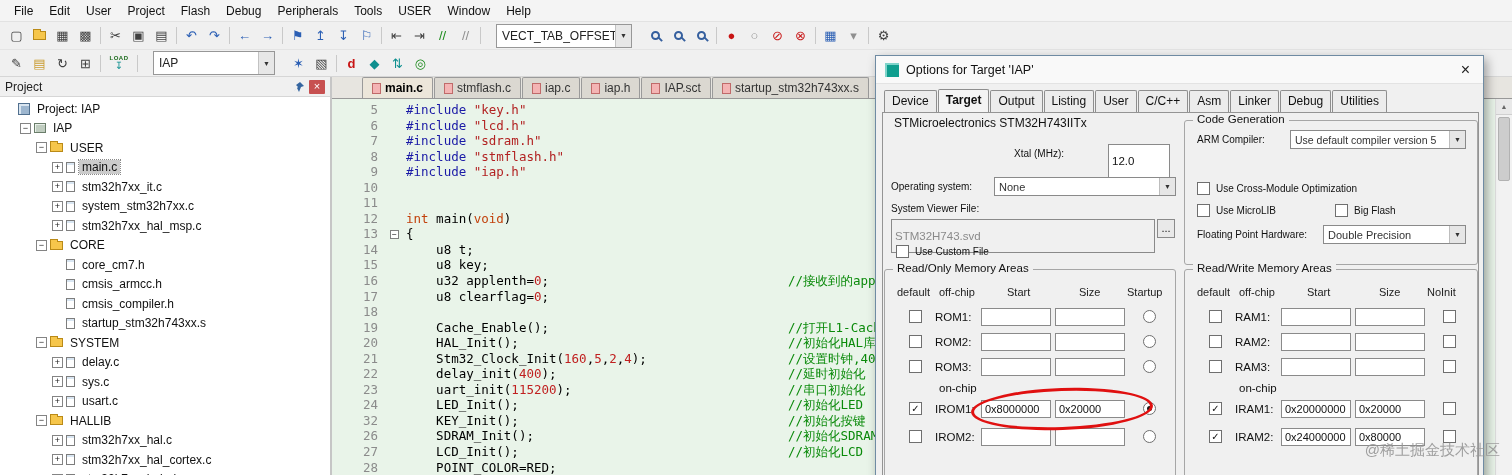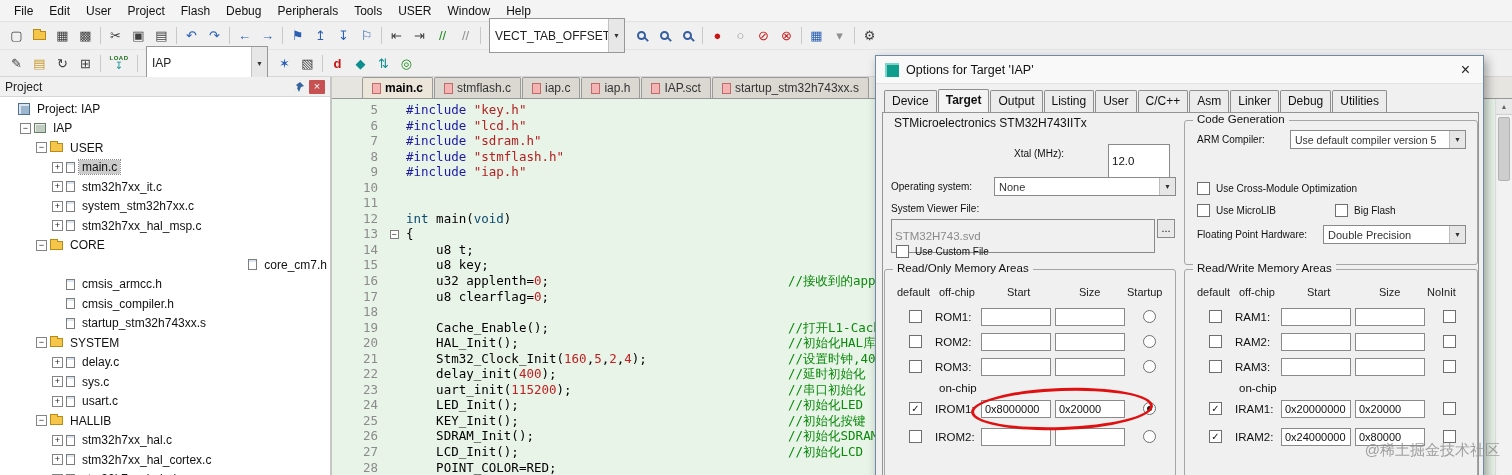--- a/index.html
+++ b/index.html
@@ -16,22 +16,22 @@
   .toolbar{display:flex;align-items:center;padding:0 5px;background:#f0f0f0}
   .tb1{height:28px;border-bottom:1px solid #e4e4e4}
   .tb2{height:27px;border-bottom:1px solid #d6d6d6}
   .tbtn{width:23px;height:22px;display:inline-flex;align-items:center;justify-content:center;border-radius:2px}
   .tbtn.wide{width:30px}
   .glyph{font-size:13px;color:#444;line-height:1}
   .c-blue{color:#2b5fb4}.c-red{color:#c81414}.c-green{color:#1b8a1b}.c-teal{color:#0e8f8f}
   .c-amber{color:#c99a2e}.c-gray{color:#8f8f8f}.c-ink{color:#404040}
   .bold{font-weight:bold}
   .tsep{width:1px;height:17px;background:#c9c9c9;margin:0 3px;flex:0 0 auto}
-  .combo{height:35px;background:#fff;border:1px solid #979797;display:inline-flex;align-items:center;
-    font-size:12px;margin:0 5px;flex:0 0 auto}
+  .combo{height:24px;background:#fff;border:1px solid #979797;display:inline-flex;align-items:center;
+    font-size:12px;margin:0 12px;flex:0 0 auto}
   .combo .ct{flex:1;padding:0 5px;white-space:nowrap;overflow:hidden;color:#222}
   .combo .ca{width:16px;align-self:stretch;background:#e7e7e7;border-left:1px solid #c2c2c2;
     display:inline-flex;align-items:center;justify-content:center;font-size:7px;color:#333}
   .mini-folder{width:13px;height:9px;background:#f6c64b;border:1px solid #ba8a17;position:relative;display:inline-block}
   .mini-folder::before{content:"";position:absolute;top:-3px;left:-1px;width:6px;height:2px;
     background:#f6c64b;border:1px solid #ba8a17;border-bottom:none}
   .mag{width:9px;height:9px;border:2px solid #355f9e;border-radius:50%;position:relative;display:inline-block}
   .mag::after{content:"";position:absolute;width:6px;height:2px;background:#355f9e;
     transform:rotate(45deg);right:-5px;bottom:-2px}
   .load-ico{display:inline-flex;flex-direction:column;align-items:center;line-height:1}
@@ -73,21 +73,21 @@
   .etab.active{background:#ece6da;font-weight:bold;color:#000}
   .ficon{width:9px;height:11px;background:#f4b4b4;border:1px solid #c06a6a;flex:0 0 auto}
   .code{position:absolute;top:22px;left:0;right:17px;bottom:0;
     font-family:"DejaVu Sans Mono",monospace;font-size:12.5px;padding-top:3px}
   .cline{height:15.55px;line-height:15.55px;position:relative;white-space:pre}
   .lnum{display:inline-block;width:58px;text-align:right;padding-right:12px;color:#8b8b8b}
   .foldm{display:inline-block;width:16px}
   .foldbox{display:inline-block;width:9px;height:9px;border:1px solid #808080;background:#fff;
     font-size:8px;line-height:7px;text-align:center;color:#333;vertical-align:middle}
   .ccode{display:inline}
-  .c-dir{color:#1a1aa6}.c-str{color:#b22222}.c-kw{color:#0c4a6e}.c-num{color:#c02020}.c-pl{color:#000}
+  .c-dir{color:#1a1aa6}.c-str{color:#b22222}.c-kw{color:#c2410c}.c-num{color:#c02020}.c-pl{color:#000}
   .ccomment{position:absolute;left:456px;top:0;color:#0a8a0a}
   .vscroll{position:absolute;top:22px;right:0;bottom:0;width:17px;background:#f2f2f2;border-left:1px solid #dcdcdc}
   .sb-arrow{height:16px;display:flex;align-items:center;justify-content:center;font-size:7px;color:#666;
     background:#e9e9e9;border-bottom:1px solid #d0d0d0}
   .sb-thumb{position:absolute;top:18px;left:2px;right:2px;height:64px;background:#cdcdcd;
     border:1px solid #b2b2b2;border-radius:2px}
 
   
   .dialog{position:absolute;left:875px;top:55px;width:609px;height:430px;background:#f0f0f0;
     border:1px solid #6f8ba3;box-shadow:3px 4px 10px rgba(0,0,0,.35);z-index:30;font-size:12px;color:#111}
@@ -342,21 +342,21 @@
           <div class="trow" style="padding-left: 52px;">
             <span class="expander">+</span>
             <span class="tico ico-file"></span>
             <span class="tlabel">stm32h7xx_hal_msp.c</span>
           </div>
           <div class="trow" style="padding-left: 36px;">
             <span class="expander">−</span>
             <span class="tico ico-folder"></span>
             <span class="tlabel">CORE</span>
           </div>
-          <div class="trow" style="padding-left: 52px; justify-content: flex-end;">
+          <div class="trow" style="padding-left: 52px;">
             <span class="exp-spacer"></span>
             <span class="tico ico-file"></span>
             <span class="tlabel">core_cm7.h</span>
           </div>
           <div class="trow" style="padding-left: 52px;">
             <span class="exp-spacer"></span>
             <span class="tico ico-file"></span>
             <span class="tlabel">cmsis_armcc.h</span>
           </div>
           <div class="trow" style="padding-left: 52px;">
@@ -454,21 +454,21 @@
             <div class="cline"><span class="lnum">15</span><span class="foldm"></span><span class="ccode"><span class="c-pl">    u8 key;</span></span></div>
             <div class="cline"><span class="lnum">16</span><span class="foldm"></span><span class="ccode"><span class="c-pl">    u32 applenth=</span><span class="c-num">0</span><span class="c-pl">;</span></span><span class="ccomment">//接收到的app代</span></div>
             <div class="cline"><span class="lnum">17</span><span class="foldm"></span><span class="ccode"><span class="c-pl">    u8 clearflag=</span><span class="c-num">0</span><span class="c-pl">;</span></span></div>
             <div class="cline"><span class="lnum">18</span><span class="foldm"></span><span class="ccode"></span></div>
             <div class="cline"><span class="lnum">19</span><span class="foldm"></span><span class="ccode"><span class="c-pl">    Cache_Enable();</span></span><span class="ccomment">//打开L1-Cache</span></div>
             <div class="cline"><span class="lnum">20</span><span class="foldm"></span><span class="ccode"><span class="c-pl">    HAL_Init();</span></span><span class="ccomment">//初始化HAL库</span></div>
             <div class="cline"><span class="lnum">21</span><span class="foldm"></span><span class="ccode"><span class="c-pl">    Stm32_Clock_Init(</span><span class="c-num">160</span><span class="c-pl">,</span><span class="c-num">5</span><span class="c-pl">,</span><span class="c-num">2</span><span class="c-pl">,</span><span class="c-num">4</span><span class="c-pl">);</span></span><span class="ccomment">//设置时钟,400M</span></div>
             <div class="cline"><span class="lnum">22</span><span class="foldm"></span><span class="ccode"><span class="c-pl">    delay_init(</span><span class="c-num">400</span><span class="c-pl">);</span></span><span class="ccomment">//延时初始化</span></div>
             <div class="cline"><span class="lnum">23</span><span class="foldm"></span><span class="ccode"><span class="c-pl">    uart_init(</span><span class="c-num">115200</span><span class="c-pl">);</span></span><span class="ccomment">//串口初始化</span></div>
             <div class="cline"><span class="lnum">24</span><span class="foldm"></span><span class="ccode"><span class="c-pl">    LED_Init();</span></span><span class="ccomment">//初始化LED</span></div>
-            <div class="cline"><span class="lnum">25</span><span class="foldm"></span><span class="ccode"><span class="c-pl">    KEY_Init();</span></span><span class="ccomment">//初始化按键</span></div>
+            <div class="cline"><span class="lnum">32</span><span class="foldm"></span><span class="ccode"><span class="c-pl">    KEY_Init();</span></span><span class="ccomment">//初始化按键</span></div>
             <div class="cline"><span class="lnum">26</span><span class="foldm"></span><span class="ccode"><span class="c-pl">    SDRAM_Init();</span></span><span class="ccomment">//初始化SDRAM</span></div>
             <div class="cline"><span class="lnum">27</span><span class="foldm"></span><span class="ccode"><span class="c-pl">    LCD_Init();</span></span><span class="ccomment">//初始化LCD</span></div>
             <div class="cline"><span class="lnum">28</span><span class="foldm"></span><span class="ccode"><span class="c-pl">    POINT_COLOR=RED;</span></span></div>
           </div>
       </div>
       <div class="vscroll">
         <div class="sb-arrow">▲</div>
         <div class="sb-thumb"></div>
       </div>
     </div>

